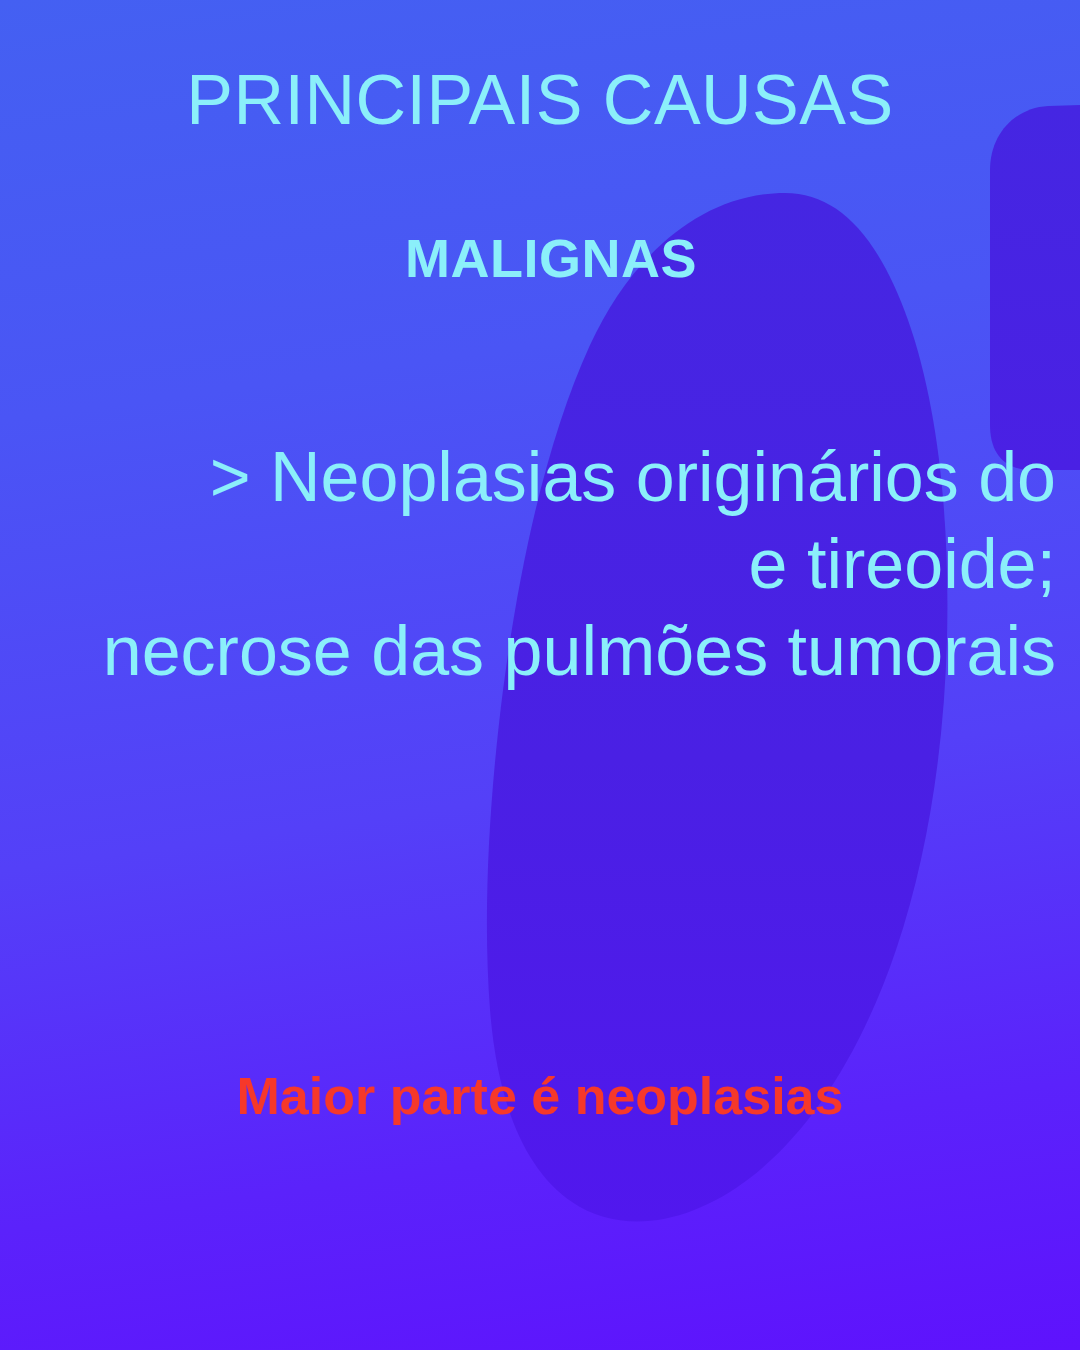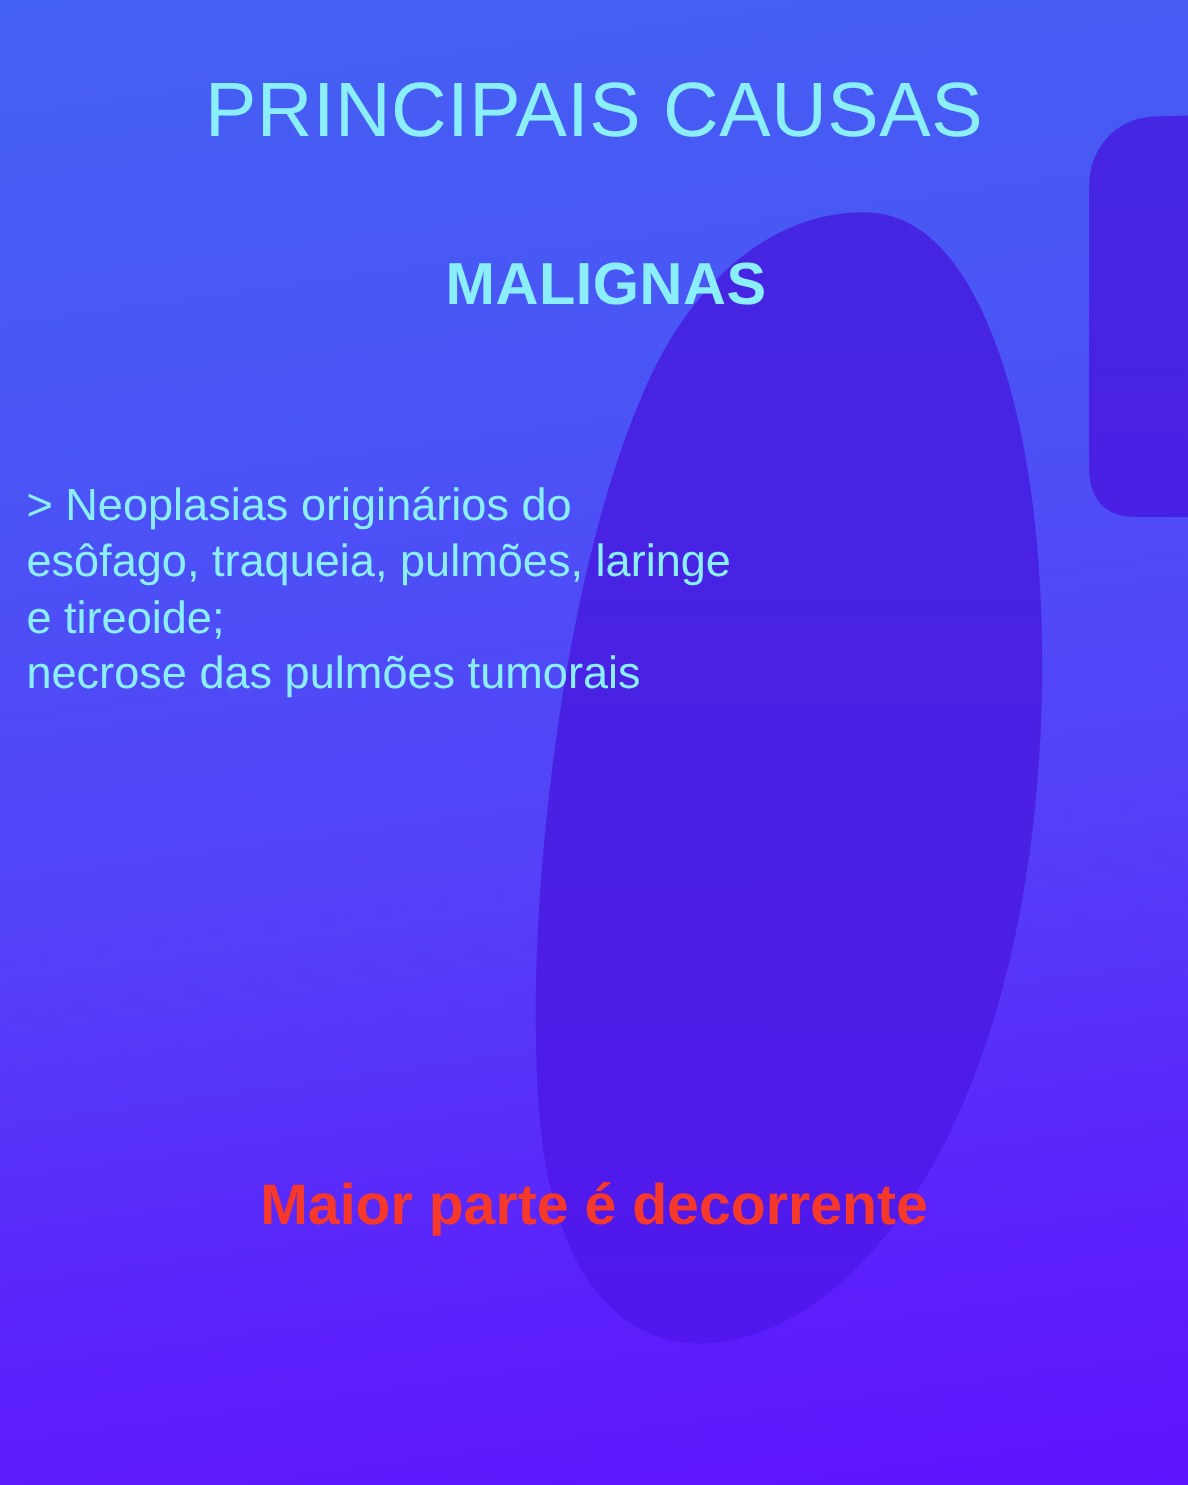--- a/index.html
+++ b/index.html
@@ -52,23 +52,23 @@
     font-size: 54px;
     font-weight: 700;
     letter-spacing: 0.5px;
     line-height: 1.05;
     margin-left: 11px;
   }
   .body-block {
     position: absolute;
     left: 24px; top: 434px;
     width: 1032px;
-    text-align: left;
+    text-align: right;
     color: #8BEFFA;
-    font-size: 41px;
+    font-size: 70px;
     font-weight: 400;
     line-height: 1.24;
   }
   .body-block .para {
     margin: 0;
   }
   .footer {
     position: absolute;
     left: 40px; top: 1062px;
     width: 1000px;
@@ -121,23 +121,22 @@
   </svg>
 
   <div id="content">
 
     <div class="title">PRINCIPAIS CAUSAS</div>
 
     <div class="subtitle">MALIGNAS</div>
 
     <div class="body-block">
       <p class="para">&gt; Neoplasias originários do</p>
-      <p class="para">esôfago, traqueia, pulmões, laringe</p>
       <p class="para">e tireoide;</p>
       <p class="para">necrose das pulmões tumorais</p>
     </div>
 
     <div class="footer">
-      <span class="fline">Maior parte é decorrente</span>
+      <span class="fline">Maior parte é neoplasias</span>
     </div>
 
   </div>
 </div>
 
 </body></html>

